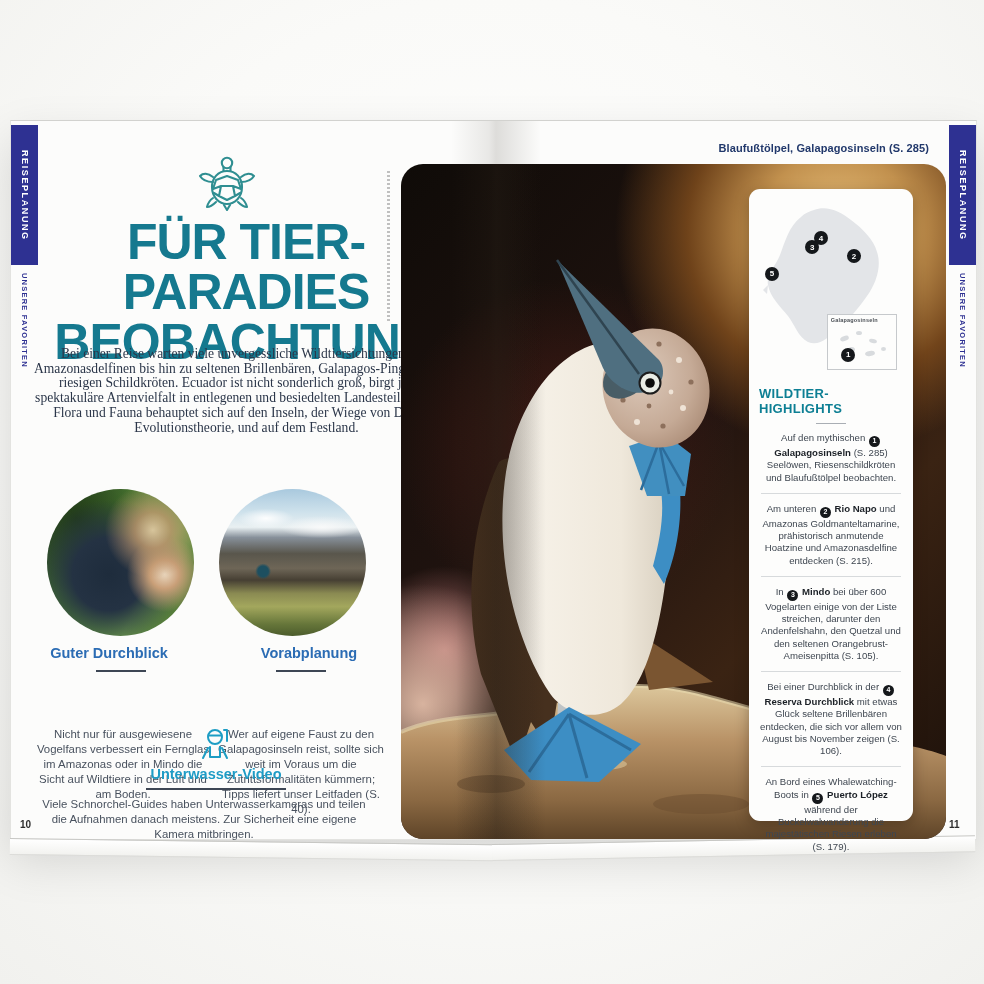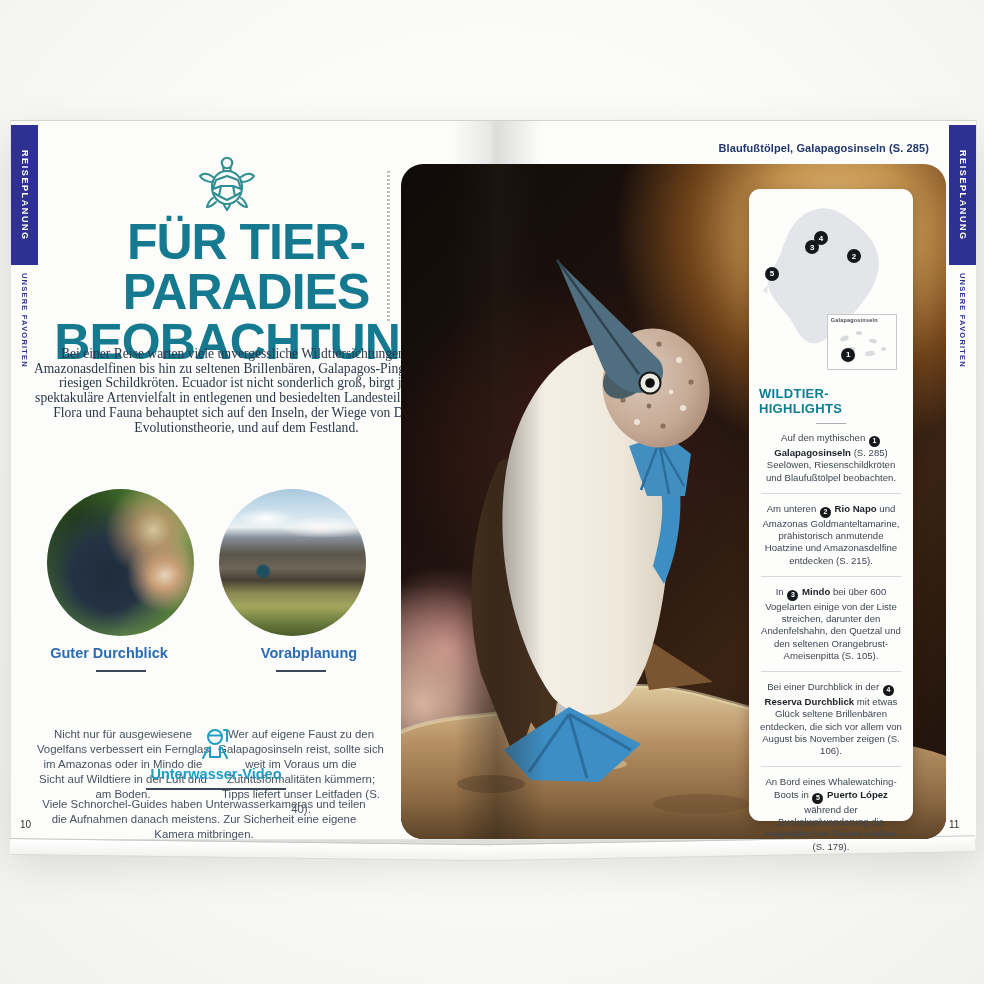--- a/index.html
+++ b/index.html
@@ -68,21 +68,21 @@
   .tip-rule{position:absolute;top:549px;width:50px;height:2px;background:#3d4654;}
   .tip-rule.r1{left:85px;}
   .tip-rule.r2{left:265px;}
   .tip-text{position:absolute;top:560px;width:176px;text-align:center;font-size:11.4px;line-height:1.32;color:#48515e;margin-top:46px;}
   .tip-text.t1{left:24px;}
   .tip-text.t2{left:202px;}
   .diver{position:absolute;left:186px;top:606px;}
   .uw-head{position:absolute;left:55px;top:645px;width:300px;text-align:center;font-size:14.5px;font-weight:bold;color:#1e9cc6;}
   .uw-rule{position:absolute;left:135px;top:667px;width:140px;height:1.5px;background:#3d4654;}
   .uw-text{position:absolute;left:26px;top:676px;width:334px;text-align:center;font-size:11.4px;line-height:1.32;color:#48515e;}
-  .pagenum{position:absolute;font-size:10px;font-weight:normal;color:#2e2e2e;z-index:9;}
+  .pagenum{position:absolute;font-size:10px;font-weight:bold;color:#2e2e2e;z-index:9;}
   .pn-left{left:9px;top:698px;}
   .pn-right{left:938px;top:698px;}
 
   
   .caption{position:absolute;left:540px;top:21px;width:378px;text-align:right;
     font-size:11px;font-weight:bold;color:#21386b;letter-spacing:0.1px;z-index:7;}
   .credit-microtext{position:absolute;left:376px;top:50px;width:3px;height:150px;opacity:0.55;
     background:repeating-linear-gradient(180deg,#8f8f8f 0 2px, transparent 2px 4px);}
   .photo{
     position:absolute;left:390px;top:43px;width:545px;height:675px;border-radius:22px;overflow:hidden;z-index:4;

